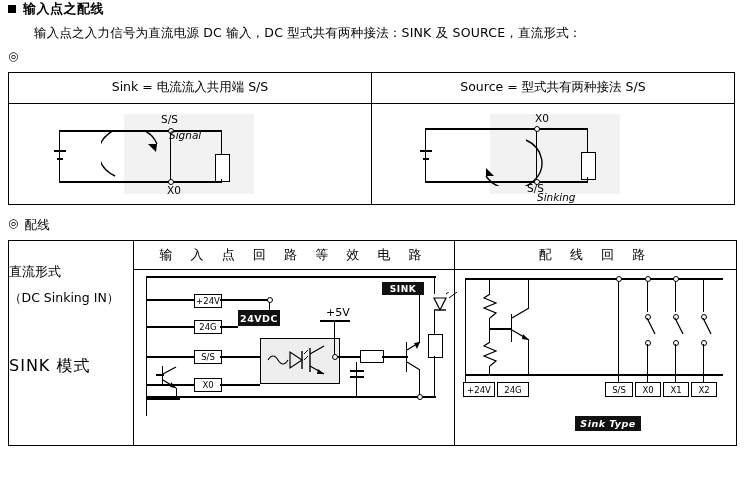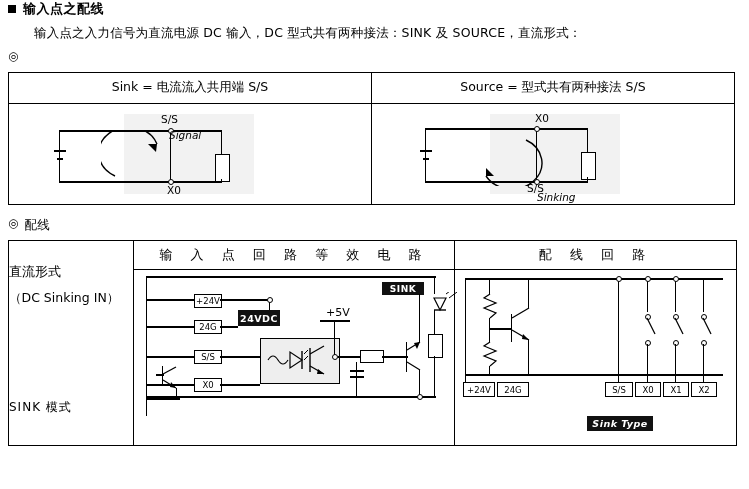--- a/index.html
+++ b/index.html
@@ -49,21 +49,21 @@
     table-layout:fixed;
   }
   .tbl2 td{border:1.3px solid #000;padding:0;vertical-align:top;}
   .c-left{width:124px;}
   .c-mid{width:320px;}
   .c-right{width:281px;}
   .hdr2{text-align:center;font-size:13px;padding:5px 0 5px;letter-spacing:7px;height:18px;}
   .leftlabel{font-size:13px;text-align:left;}
   .leftlabel .l1{margin-top:22px;}
   .leftlabel .l2{margin-top:9px;font-size:12.5px;}
-  .leftlabel .l3{margin-top:92px;font-size:12px;letter-spacing:1px;}
+  .leftlabel .l3{margin-top:49px;font-size:16px;letter-spacing:1px;}
   .cellwrap{position:relative;height:175px;}
 
   .blkbox{position:absolute;background:#111;color:#fff;font-size:9px;font-weight:bold;
           display:flex;align-items:center;justify-content:center;letter-spacing:.5px;}
   .whbox{position:absolute;background:#fff;border:1px solid #000;font-size:8.5px;
           display:flex;align-items:center;justify-content:center;}
   .optobox{position:absolute;border:1.2px solid #000;background:#eeeeee;}
 </style>
 </head>
 <body>
@@ -341,20 +341,20 @@
           <svg width="20" height="26" style="position:absolute;left:240px;top:46px;">
             <line x1="8" y1="2" x2="16" y2="18" stroke="#000" stroke-width="1.2"></line>
           </svg>
           <div class="dot" style="left:246px;top:70px;"></div>
           <div class="ln" style="left:248px;top:74px;width:1.4px;height:38px;"></div>
 
           <div class="dot" style="left:161px;top:6px;"></div>
           <div class="dot" style="left:190px;top:6px;"></div>
           <div class="dot" style="left:218px;top:6px;"></div>
 
-          <div class="blkbox" style="left:132px;top:146px;width:66px;height:15px;font-size:9.5px;font-style:italic;">Sink Type</div>
+          <div class="blkbox" style="left:120px;top:146px;width:66px;height:15px;font-size:9.5px;font-style:italic;">Sink Type</div>
         </div>
       </td>
     </tr>
   </tbody>
     </table>
 
 </div>
 
 </body></html>

